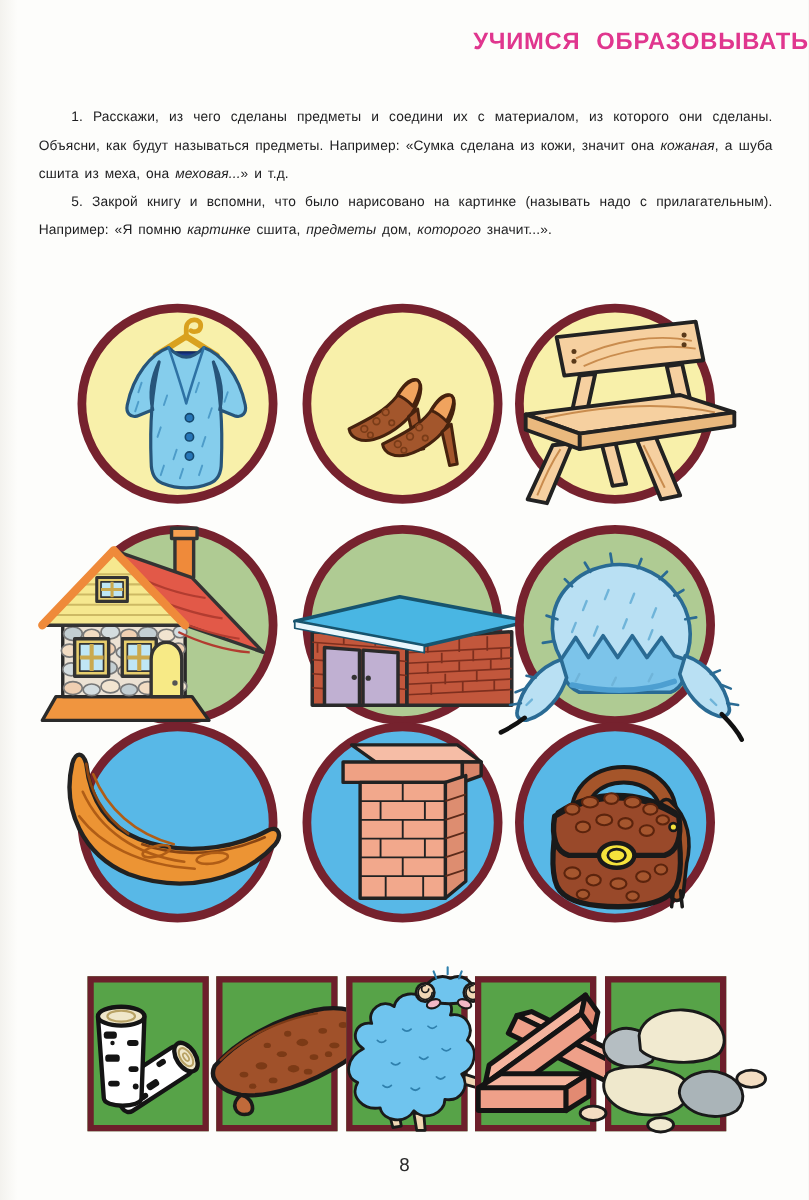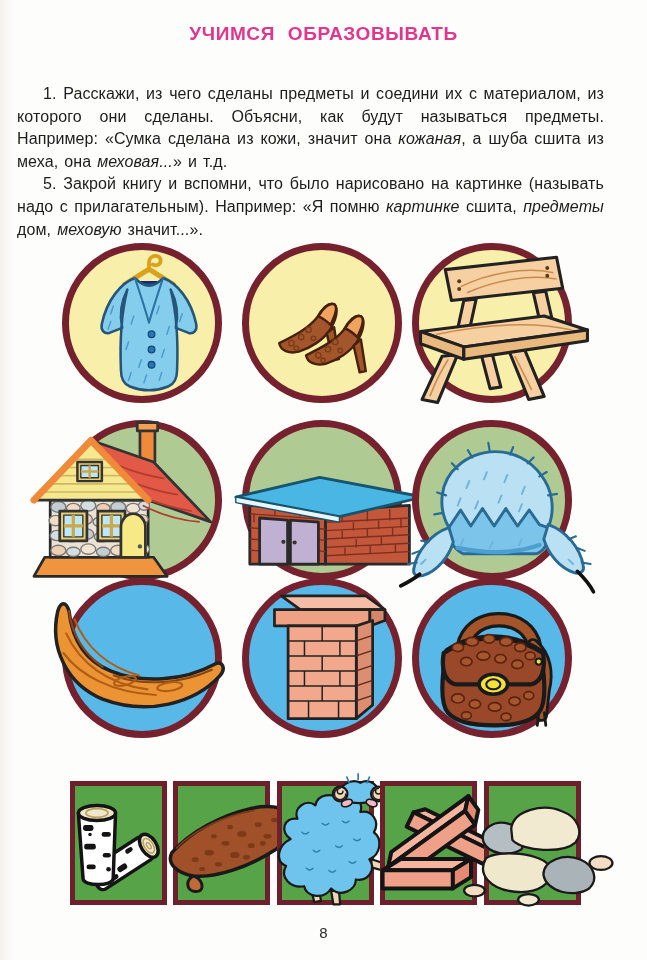--- a/index.html
+++ b/index.html
@@ -3,26 +3,26 @@
 <meta charset="utf-8">
 <style>
   html,body{margin:0;padding:0;}
   body{background:#e9e9e7;font-family:"Liberation Sans","DejaVu Sans",sans-serif;}
   .page{
     position:relative;width:647px;height:960px;margin:0 auto;
     background:linear-gradient(90deg,#f3f2ee 0,#fdfdfb 14px,#fdfdfb 100%);
     overflow:hidden;
   }
   .title{
-    position:absolute;top:20px;left:0;right:0;text-align:center;
+    position:absolute;top:20px;left:0;right:0;text-align:right;
     font-size:19px;font-weight:700;line-height:28px;letter-spacing:.6px;word-spacing:7px;
   }
   .instructions{
-    position:absolute;top:83px;left:17px;width:587px;
-    font-size:16px;line-height:22.6px;text-align:justify;color:#1d1d1f;
+    position:absolute;top:83px;left:31px;width:587px;
+    font-size:11px;line-height:22.6px;text-align:justify;color:#1d1d1f;
     letter-spacing:.1px;word-spacing:1.5px;
   }
   .instructions p{margin:0;text-indent:26px;}
   .instructions i{font-style:italic;}
   .circle{
     position:absolute;width:160px;height:160px;box-sizing:border-box;
     border:7px solid #76222e;border-radius:50%;
   }
   .circle svg{position:absolute;overflow:visible;}
   .mat{
@@ -36,21 +36,21 @@
 <body>
 
 <div class="page">
 
   <div class="title" style="color: rgb(224, 54, 142);">
     <div>УЧИМСЯ ОБРАЗОВЫВАТЬ</div>
   </div>
 
   <div class="instructions">
     <p><span>1. Расскажи, из чего сделаны предметы и соедини их с материалом, из которого они сделаны. Объясни, как будут называться предметы. Например: «Сумка сделана из кожи, значит она </span><i>кожаная</i><span>, а шуба сшита из меха, она </span><i>меховая...</i><span>» и т.д.</span></p>
-    <p><span>5. Закрой книгу и вспомни, что было нарисовано на картинке (называть надо с прилагательным). Например: «Я помню </span><i>картинке</i><span> сшита, </span><i>предметы</i><span> дом, </span><i>меховую</i><span> значит...».</span></p>
+    <p><span>5. Закрой книгу и вспомни, что было нарисовано на картинке (называть надо с прилагательным). Например: «Я помню </span><i>картинке</i><span> сшита, </span><i>предметы</i><span> дом, </span><i>которого</i><span> значит...».</span></p>
   </div>
 
   <div class="circle" style="left: 62px; top: 243px; background-color: rgb(248, 240, 170);">
     <svg style="left:16px;top:0px;" width="128" height="148" viewBox="0 0 100 116">
       <g stroke-linejoin="round" stroke-linecap="round">
         <path d="M50,16 L50,10 C50,3 60,3 59,9 C58.6,12 55,12.6 53,11.4" fill="none" stroke="#d9a11e" stroke-width="3"></path>
         <path d="M31,27 L50,15 L69,27" fill="none" stroke="#d9a11e" stroke-width="4"></path>
         <path d="M36,26 L64,26" stroke="#8a6a10" stroke-width="3"></path>
         <path d="M39,25 L50,57 L61,25 Z" fill="#1d3d91" stroke="#122a66" stroke-width="1.5"></path>
         <path d="M39,22 C28,26 17,39 13,58 C12,63 15,66 19,65 L29,61 C27,52 28,41 33,31 C29,47 27,70 28,94 C28,101 30,105 35,107 C45,111 55,111 65,107 C70,105 72,101 72,94 C73,70 71,47 67,31 C72,41 73,52 71,61 L81,65 C85,66 88,63 87,58 C83,39 72,26 61,22 C53,30 47,30 39,22 Z" fill="#85cdec" stroke="#27557a" stroke-width="2"></path>

